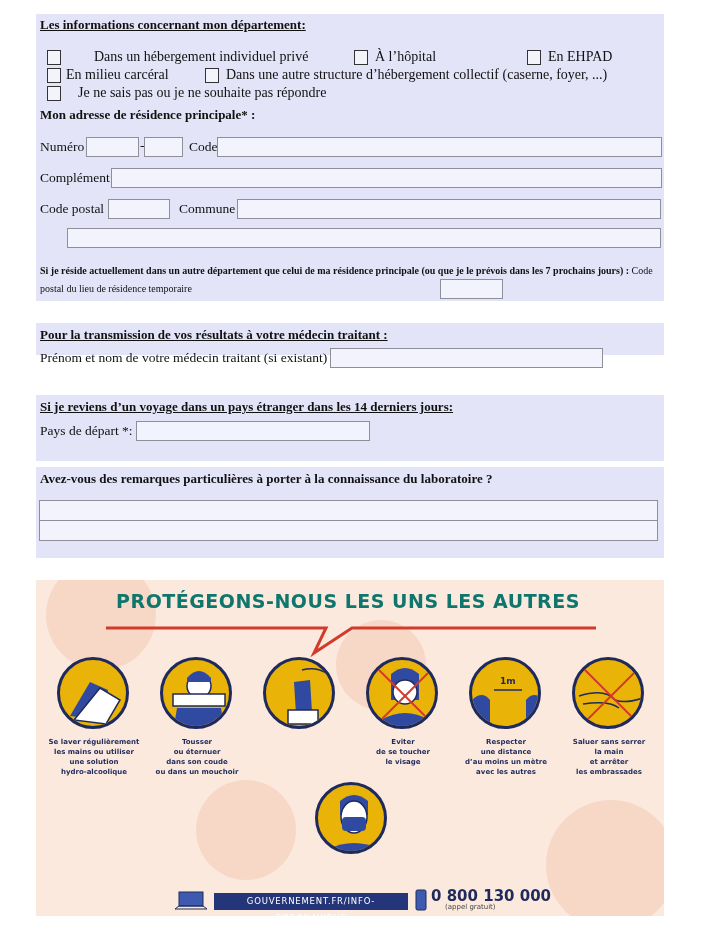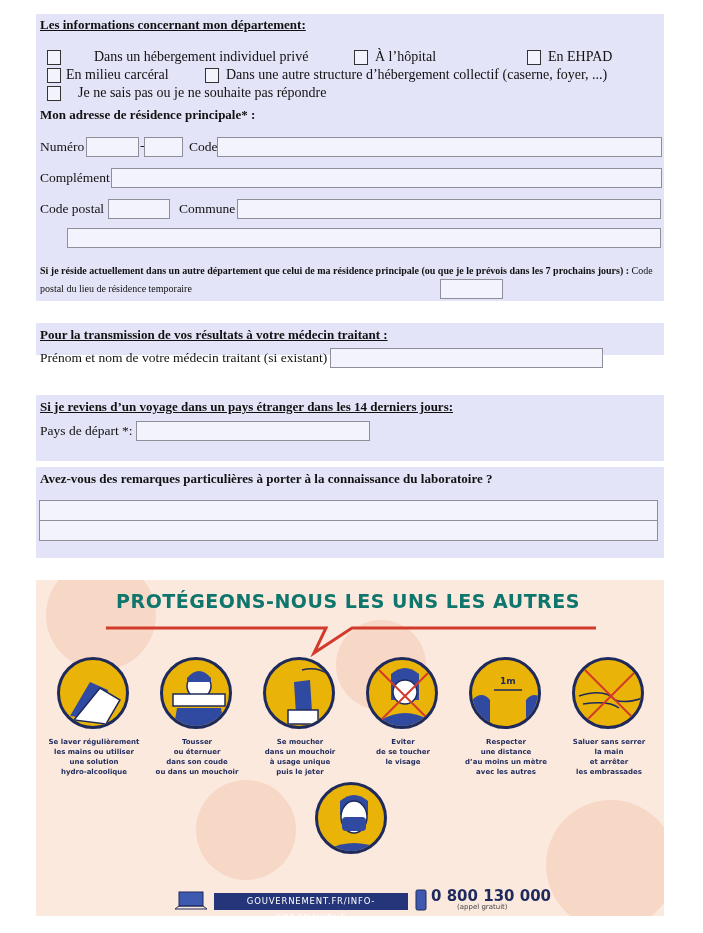--- a/index.html
+++ b/index.html
@@ -15,21 +15,21 @@
   .cbl { position: absolute; font-size: 14px; white-space: nowrap; }
 
   
   .poster { position: absolute; left: 36px; top: 580px; width: 628px; height: 336px; background: #fbe9de; overflow: hidden; }
   .virus { position: absolute; border-radius: 50%; background: #f5d2bf; opacity: 0.75; }
   .p-title { position: absolute; top: 10px; left: 0; width: 600px; text-align: center; font-family: "DejaVu Sans", sans-serif; font-weight: bold; font-size: 19px; letter-spacing: 0.5px; color: #0f766e; }
   .icon-circle { position: absolute; width: 72px; height: 72px; border: 3px solid #1f2a5c; border-radius: 50%; background: #eab308; overflow: hidden; }
   .cap { position: absolute; width: 110px; text-align: center; font-family: "DejaVu Sans", sans-serif; font-weight: bold; font-size: 7px; line-height: 10px; color: #1f2a5c; }
   .url-box { position: absolute; left: 178px; top: 313px; width: 194px; height: 17px; background: #25357a; color: #fff; font-family: "DejaVu Sans", sans-serif; font-size: 8.5px; letter-spacing: 0.8px; text-align: center; line-height: 17px; }
   .phone { position: absolute; left: 395px; top: 307px; font-family: "DejaVu Sans", sans-serif; font-weight: bold; font-size: 15px; color: #1f2a5c; }
-  .phone-sub { position: absolute; left: 421px; top: 323px; font-family: "DejaVu Sans", sans-serif; font-size: 7px; color: #444; }
+  .phone-sub { position: absolute; left: 409px; top: 323px; font-family: "DejaVu Sans", sans-serif; font-size: 7px; color: #444; }
 </style>
 </head>
 <body>
 
 <div class="box" style="top:14px;height:287px;">
   <div class="abs h-ul" style="left:4px;top:3px;">Les informations concernant mon département:</div>
 
   <div class="cb" style="left:11px;top:36px;"></div>
   <div class="cbl" style="left:30px;top:35px;margin-left:28px;">Dans un hébergement individuel privé</div>
   <div class="cb" style="left:318px;top:36px;"></div>
@@ -121,21 +121,20 @@
   </div>
   <div class="cap" style="left:106px;top:157px;">Tousser<br>ou éternuer<br>dans son coude<br>ou dans un mouchoir</div>
 
   <div class="icon-circle" style="left:227px;top:77px;">
     <svg width="72" height="72">
         <path d="M28 22 L44 20 L46 52 L30 54 Z" fill="#2f4aa0"></path>
         <rect x="22" y="50" width="30" height="14" fill="#ffffff" stroke="#1f2a5c" stroke-width="1.5"></rect>
         <path d="M36 10 Q50 6 62 14" fill="none" stroke="#1f2a5c" stroke-width="1.5"></path>
       </svg>
   </div>
-  <div class="cap" style="left:209px;top:157px;">Se moucher<br>dans un mouchoir<br>à usage unique<br>puis le jeter</div>
 
   <div class="icon-circle" style="left:330px;top:77px;">
     <svg width="72" height="72">
         <path d="M22 14 Q36 2 50 14 L50 40 L22 40 Z" fill="#2f4aa0"></path>
         <circle cx="36" cy="32" r="12" fill="#ffffff" stroke="#1f2a5c" stroke-width="1.5"></circle>
         <path d="M12 60 Q36 46 60 60 L60 72 L12 72 Z" fill="#2f4aa0"></path>
         <line x1="8" y1="8" x2="64" y2="64" stroke="#d23a2c" stroke-width="2"></line>
         <line x1="64" y1="8" x2="8" y2="64" stroke="#d23a2c" stroke-width="2"></line>
       </svg>
   </div>

